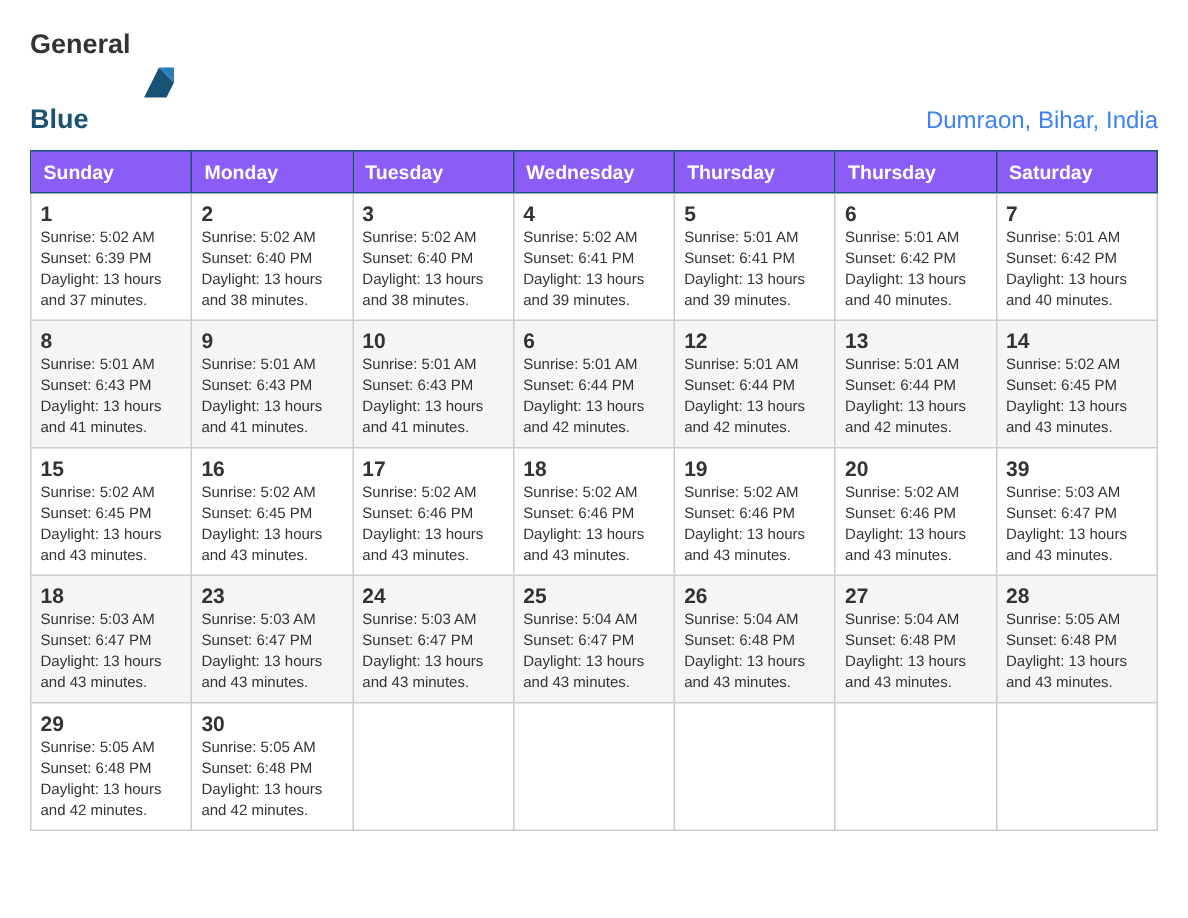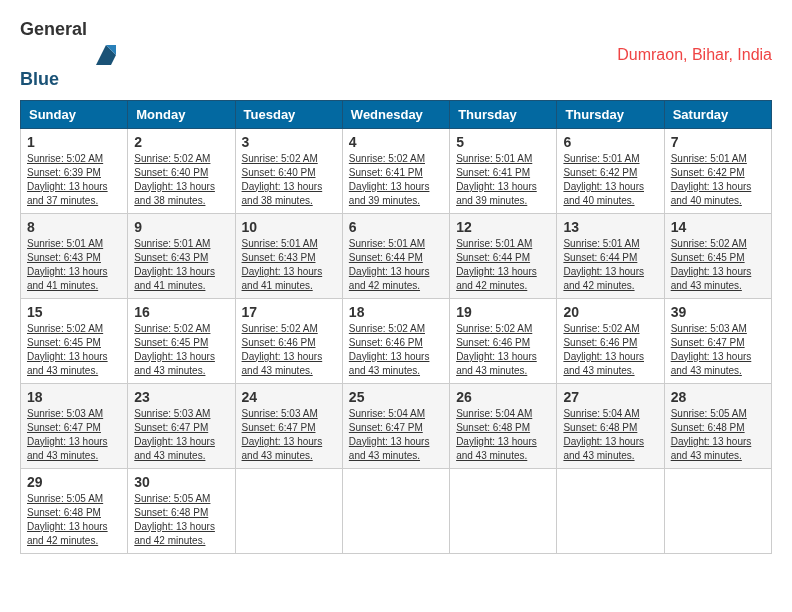--- a/index.html
+++ b/index.html
@@ -6,21 +6,21 @@
     body {
       font-family: Arial, sans-serif;
       background: #fff;
       width: 792px;
       min-height: 612px;
       padding: 20px;
     }
     .header-area {
       display: flex;
       justify-content: space-between;
-      align-items: center;
+      align-items: flex-end;
       margin-bottom: 10px;
     }
     .logo {
       display: flex;
       align-items: center;
     }
     .logo-text {
       display: flex;
       flex-direction: column;
       line-height: 1.1;
@@ -44,29 +44,29 @@
     .title-area {
       text-align: right;
     }
     .month-year {
       font-size: 32px;
       font-weight: bold;
       color: #333;
     }
     .location {
       font-size: 16px;
-      color: #ef4444;
+      color: #3b82f6;
     }
     .calendar {
       width: 100%;
       border-collapse: collapse;
       table-layout: fixed;
     }
     .calendar th {
-      background-color: #0369a1;
+      background-color: #8b5cf6;
       color: white;
       text-align: left;
       padding: 6px 8px;
       font-size: 13px;
       font-weight: bold;
       border: 1px solid #1a5276;
     }
     .calendar td {
       vertical-align: top;
       border: 1px solid #ccc;
@@ -83,21 +83,20 @@
       font-size: 14px;
       font-weight: bold;
       color: #333;
       display: block;
       margin-bottom: 2px;
     }
     .day-info {
       font-size: 10px;
       line-height: 1.4;
       color: #333;
-      text-decoration: underline;
     }
     .empty-cell {
       background: #f9f9f9;
     }
   </style>
 </head>
 <body>
 
 <div class="header-area">
   <div class="logo">

